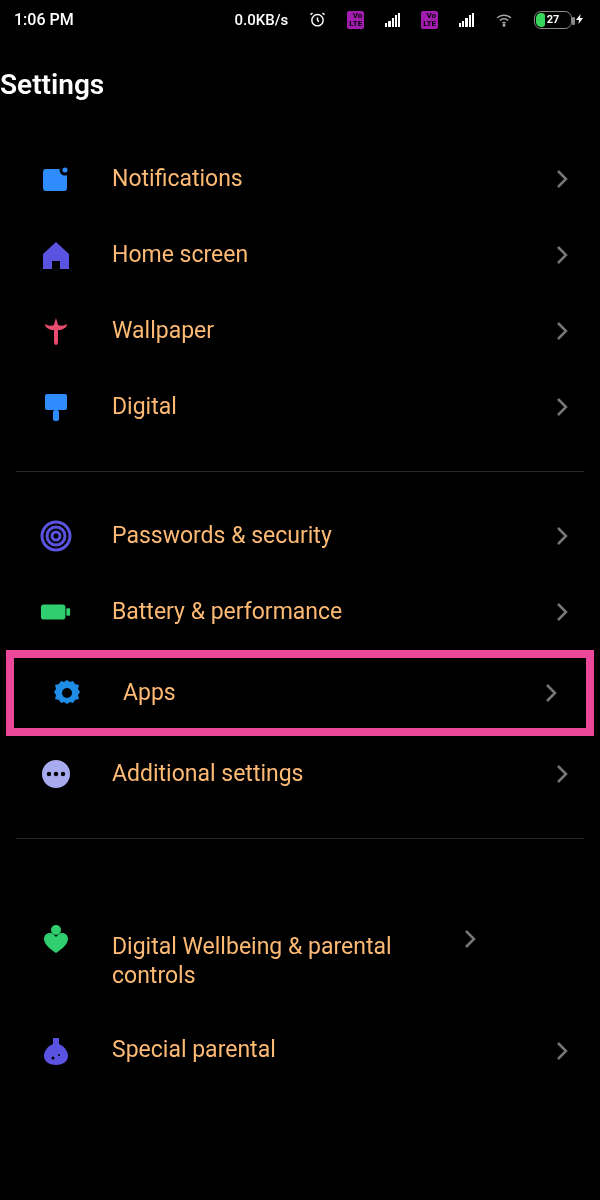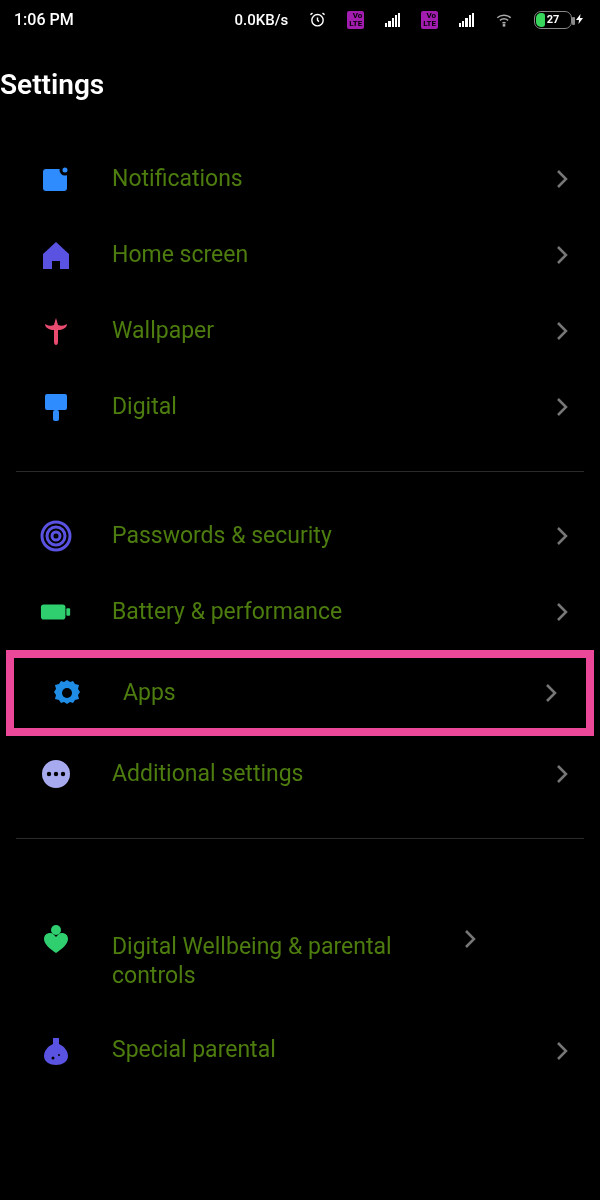--- a/index.html
+++ b/index.html
@@ -62,21 +62,21 @@
   .icon-slot{
     width: 44px;
     display:flex; justify-content:center; align-items:center;
     margin-right: 34px;
   }
   .icon-slot svg{ width:32px; height:32px; display:block;}
   .row-label{
     flex:1;
     font-size: 23px;
     font-weight:400;
-    color:#4d7c0f;
+    color:#fdba74;
     line-height:1.25;
   }
   .chevron svg{ width:16px; height:24px; display:block;}
   .divider{
     height:1px; background:#2a2a2a;
     margin: 26px 16px;
   }
   .volte{
     font-size:8px; font-weight:700; background:#a21caf; color:#000;
     padding:1px 2px; border-radius:2px; line-height:1;

